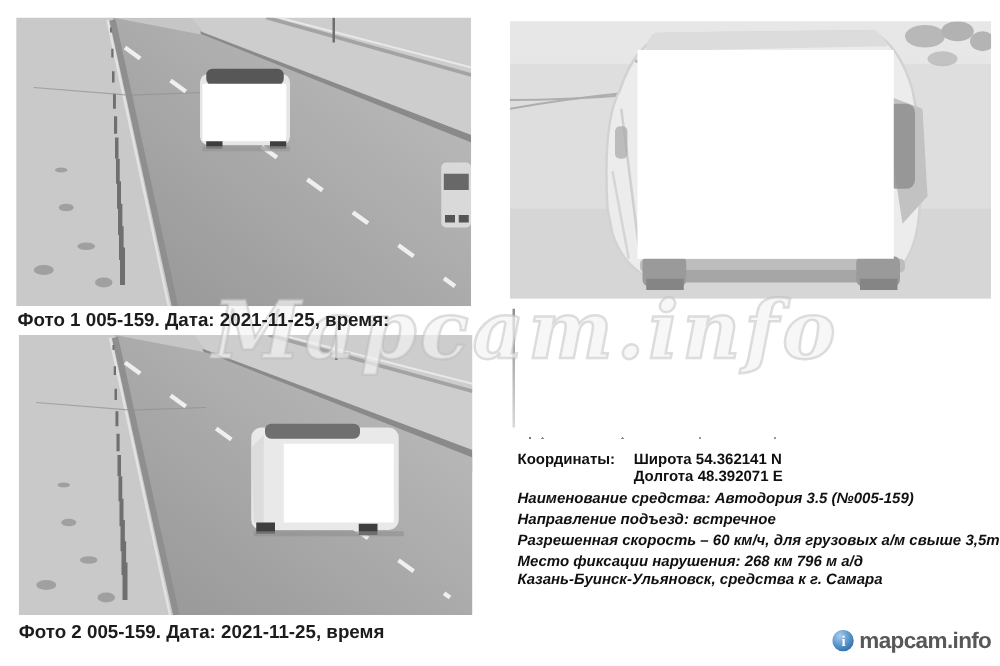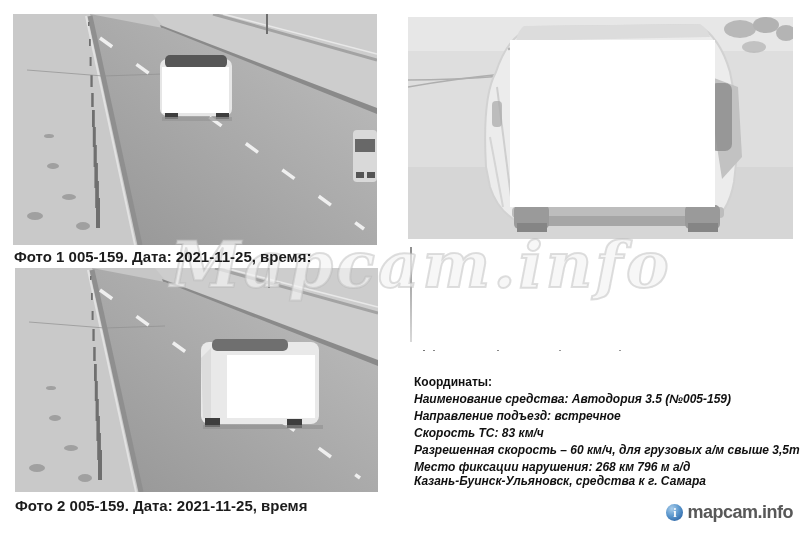--- a/index.html
+++ b/index.html
@@ -25,21 +25,21 @@
              background-image:
                radial-gradient(circle 1.5px at 4px 1.5px,#777 60%,transparent 62%),
                radial-gradient(circle 1.5px at 14px 1.5px,#888 60%,transparent 62%),
                radial-gradient(circle 1.5px at 78px 1.5px,#888 60%,transparent 62%),
                radial-gradient(circle 1.5px at 140px 1.5px,#999 60%,transparent 62%),
                radial-gradient(circle 1.5px at 200px 1.5px,#999 60%,transparent 62%);}
   .details{position:absolute;left:414px;top:360px;width:384px;z-index:10;
            font-size:12px;font-weight:bold;color:#101010;}
   .details p{margin:0 0 3px 0;line-height:14px;font-style:italic;}
   .details .line{display:block;white-space:nowrap;line-height:14px;}
-  .coords-row{display:flex;margin:15px 0 3px 0;}
+  .coords-row{display:flex;margin:0 0 3px 0;}
   .coords-label{width:93px;flex:0 0 93px;line-height:14px;}
   .coords-values span{display:block;line-height:14px;white-space:nowrap;}
   .logo{position:absolute;right:7px;top:502px;display:flex;align-items:center;z-index:11;}
   .logo-icon{width:17px;height:17px;border-radius:50%;margin-right:4px;
              background:radial-gradient(circle at 35% 28%,#aacdea,#5b97cd 45%,#2e66a6 85%);
              color:#ffffff;font-size:12px;font-weight:bold;font-family:"Liberation Serif",serif;
              display:flex;align-items:center;justify-content:center;line-height:1;}
   .logo-text{font-size:18px;font-weight:bold;color:#585858;letter-spacing:-0.5px;}
 </style>
 </head>
@@ -201,24 +201,27 @@
 
   <div class="artifact-line"></div>
   <div class="remnant-dots"></div>
 
   <div class="caption" id="caption1">Фото 1 005-159. Дата: 2021-11-25, время:</div>
   <div class="caption" id="caption2">Фото 2 005-159. Дата: 2021-11-25, время</div>
 
   <div class="details">
     <div class="coords-row">
       <div class="coords-label">Координаты:</div>
+      <div class="coords-values">
+        <span>Широта 54.362141 N</span>
+        <span>Долгота 48.392071 E</span>
+      </div>
     </div>
     <p>Наименование средства: Автодория 3.5 (№005-159)</p>
     <p>Направление подъезд: встречное</p>
-    <p>Скорость ТС: 83 км/ч</p>
     <p>
       <span class="line">Разрешенная скорость – 60 км/ч, для грузовых а/м свыше 3,5т – 60</span>
     </p>
     <p>
       <span class="line">Место фиксации нарушения: 268 км 796 м а/д</span>
       <span class="line">Казань-Буинск-Ульяновск, средства к г. Самара</span>
     </p>
   </div>
 
   <div class="logo">

